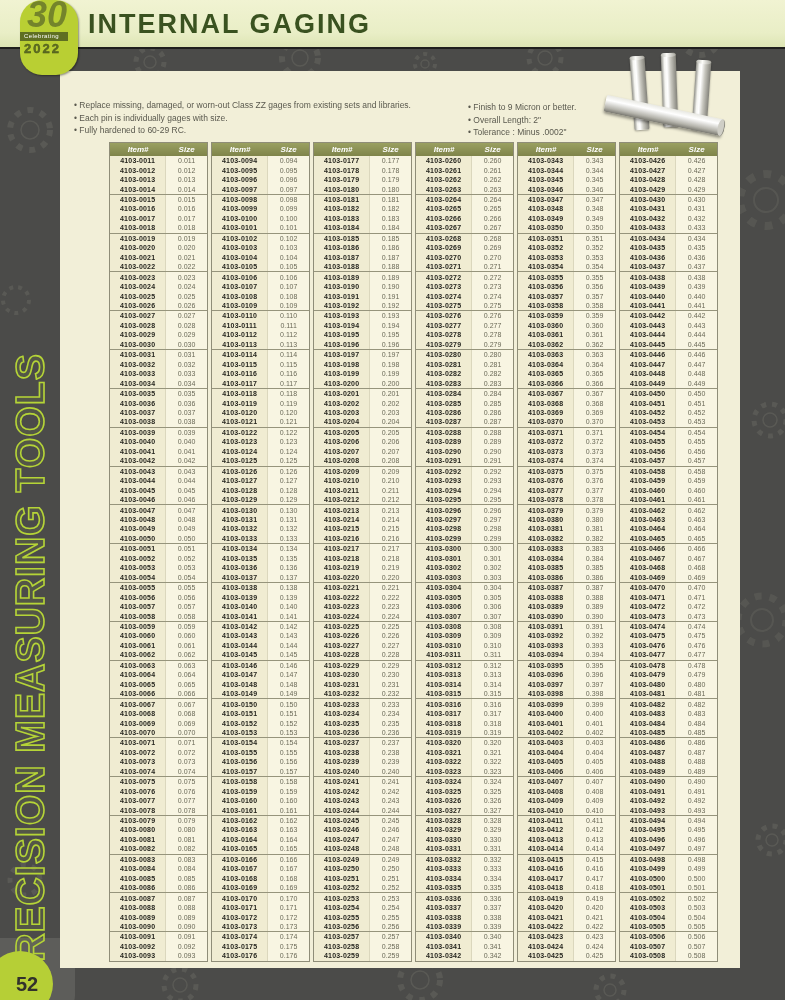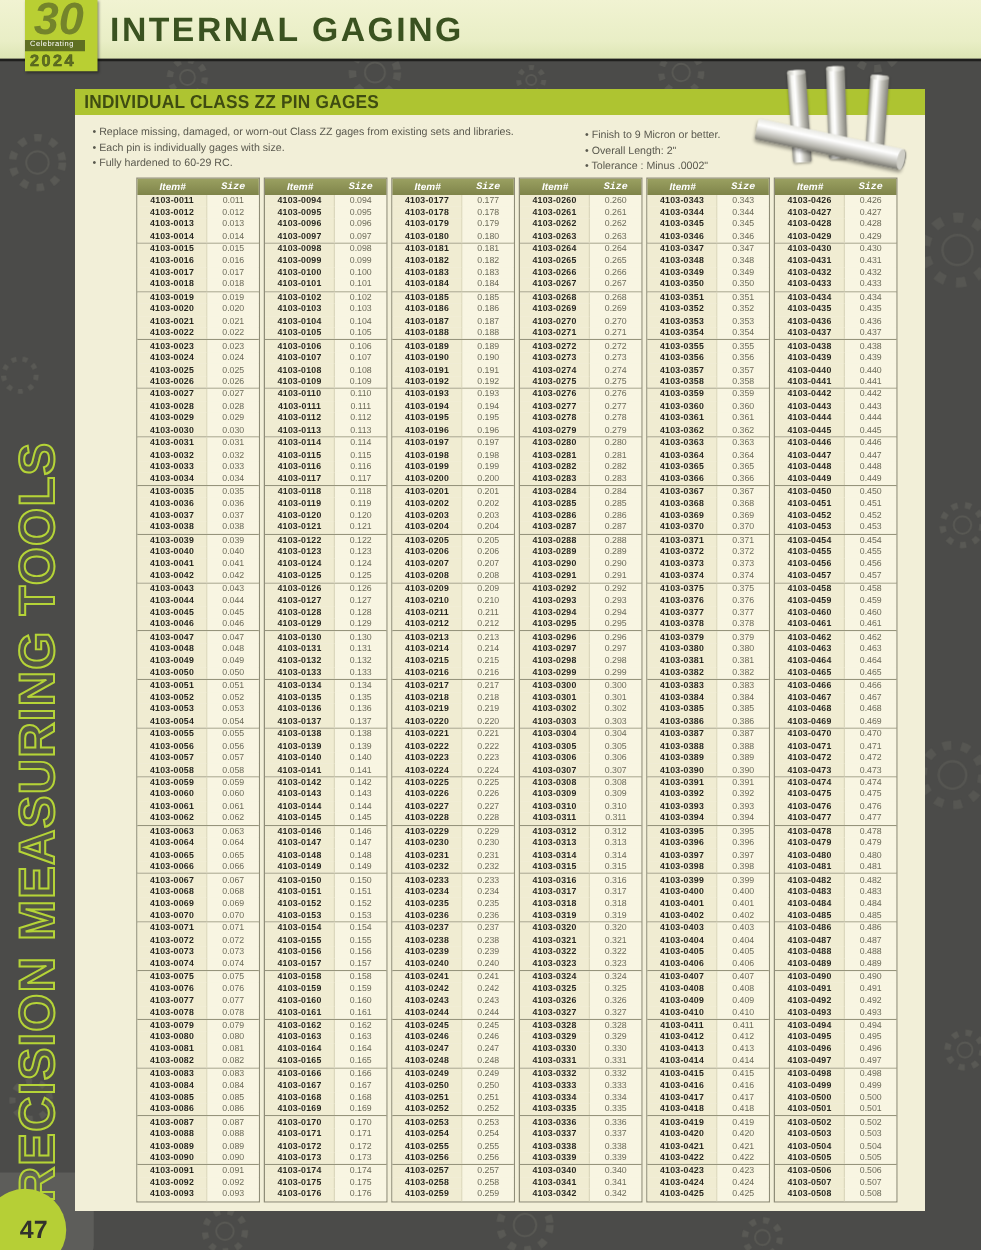--- a/index.html
+++ b/index.html
@@ -11,22 +11,22 @@
   .bg-gears { position:absolute; left:0; top:0; z-index:0; }
 
   
   .header-band { position:absolute; left:0; top:0; width:785px; height:49px;
     background:linear-gradient(180deg,#f1f3d2 0%,#e9eec6 70%,#dde5b4 100%);
     border-bottom:2px solid #1f1f1d; z-index:2; }
   .page-title { position:absolute; left:88px; top:9px; font-size:27px; font-weight:bold;
     color:#3a5220; letter-spacing:2px; white-space:nowrap;text-align:right; }
 
   
-  .logo { position:absolute; left:20px; top:0; width:58px; height:57px;
-    background:#b9cf33; z-index:3; overflow:hidden; box-shadow:1px 1px 2px rgba(0,0,0,.4); }
+  .logo { position:absolute; left:20px; top:0; width:58px; height:75px;
+    background:#b9cf33; z-index:3; overflow:hidden; box-shadow:1px 1px 2px rgba(0,0,0,.4);border-radius:22px; }
   .logo-num { position:absolute; left:7px; top:-6px; font-size:36px; font-weight:bold;
     font-style:italic; color:#74842b; }
   .logo-strip { position:absolute; left:0; top:32px; width:48px; height:9px; background:#5f6f22;
     color:#fff; font-size:6px; line-height:9px; padding-left:4px; letter-spacing:.4px; }
   .logo-year { position:absolute; left:4px; top:41px; font-size:13px; font-weight:bold;
     color:#5f6f22; letter-spacing:2px; -webkit-text-stroke:.4px #44511a; }
 
   
   .panel { position:absolute; left:60px; top:71px; width:680px; height:897px;
     background:#f2efd8; z-index:1; }
@@ -58,21 +58,21 @@
   .pin-h::after { content:""; position:absolute; right:-2px; top:0; width:6px; height:17px;
     border-radius:50%; background:#cfcec6; border-right:1px solid #8a897f; }
 
   
   .gtable { position:absolute; left:5px; top:71px; width:653px; height:820px;
     display:flex; gap:3px;padding-left:44px; }
   .group { flex:1; display:flex; flex-direction:column; border:1px solid #8f8d78; background:#f6f3e0; }
   .ghead { height:13px; display:flex; background:linear-gradient(180deg,#9aa061,#7f844a); }
   .ghead span { font-size:8px; font-weight:bold; font-style:italic; color:#ffffff;
     display:flex; align-items:center; justify-content:center; }
-  .gh-item { width:58%; } .gh-size { width:42%;font-family:Liberation Mono, monospace; }
+  .gh-item { width:58%; } .gh-size { width:42%; }
   .rows { flex:1; display:flex; flex-direction:column; }
   .trow { flex:1; display:flex; min-height:0; }
   .trow:nth-child(4n):not(:last-child) { border-bottom:1px solid #96947c; }
   .cell-item { width:58%; background:#f0ecd2; border-right:1px solid #dbd7bd;
     font-size:7px; font-weight:bold; color:#26261f; letter-spacing:.2px;
     display:flex; align-items:center; justify-content:center; }
   .cell-size { width:42%; background:#f8f5e2; font-size:7px; color:#6b6a58;
     display:flex; align-items:center; justify-content:center; }
 
   
@@ -152,23 +152,20 @@
       <g>
           <circle cx="25" cy="880" r="15" stroke-width="5" stroke-dasharray="5 6"></circle>
         </g>
     </g>
     <rect x="-20" y="938" width="95" height="70" rx="12" fill="#5d5d5a"></rect>
   </svg>
 
   <div class="side-label">PRECISION MEASURING TOOLS</div>
 
   <div class="panel">
-    <div class="section-bar">
-      <span class="section-title">INDIVIDUAL CLASS ZZ PIN GAGES</span>
-    </div>
     <div class="intro">
       <ul class="bullets-left">
         <li>Replace missing, damaged, or worn-out Class ZZ gages from existing sets and libraries.</li>
         <li>Each pin is individually gages with size.</li>
         <li>Fully hardened to 60-29 RC.</li>
       </ul>
       <ul class="bullets-right">
         <li>Finish to 9 Micron or better.</li>
         <li>Overall Length: 2"</li>
         <li>Tolerance : Minus .0002"</li>
@@ -2218,27 +2215,27 @@
       </div>
   </div>
 
   <div class="header-band">
     <h1 class="page-title">INTERNAL GAGING</h1>
   </div>
 
   <div class="logo">
     <span class="logo-num">30</span>
     <span class="logo-strip">Celebrating</span>
-    <span class="logo-year">2024</span>
+    <span class="logo-year">2022</span>
   </div>
 
   <div class="pins">
     <div class="pin-v pin-1"></div>
     <div class="pin-v pin-2"></div>
     <div class="pin-v pin-3"></div>
     <div class="pin-h"></div>
   </div>
 
   <div class="page-circle">
-    <span class="page-num">47</span>
+    <span class="page-num">52</span>
   </div>
 
 </div>
 
 </body></html>

